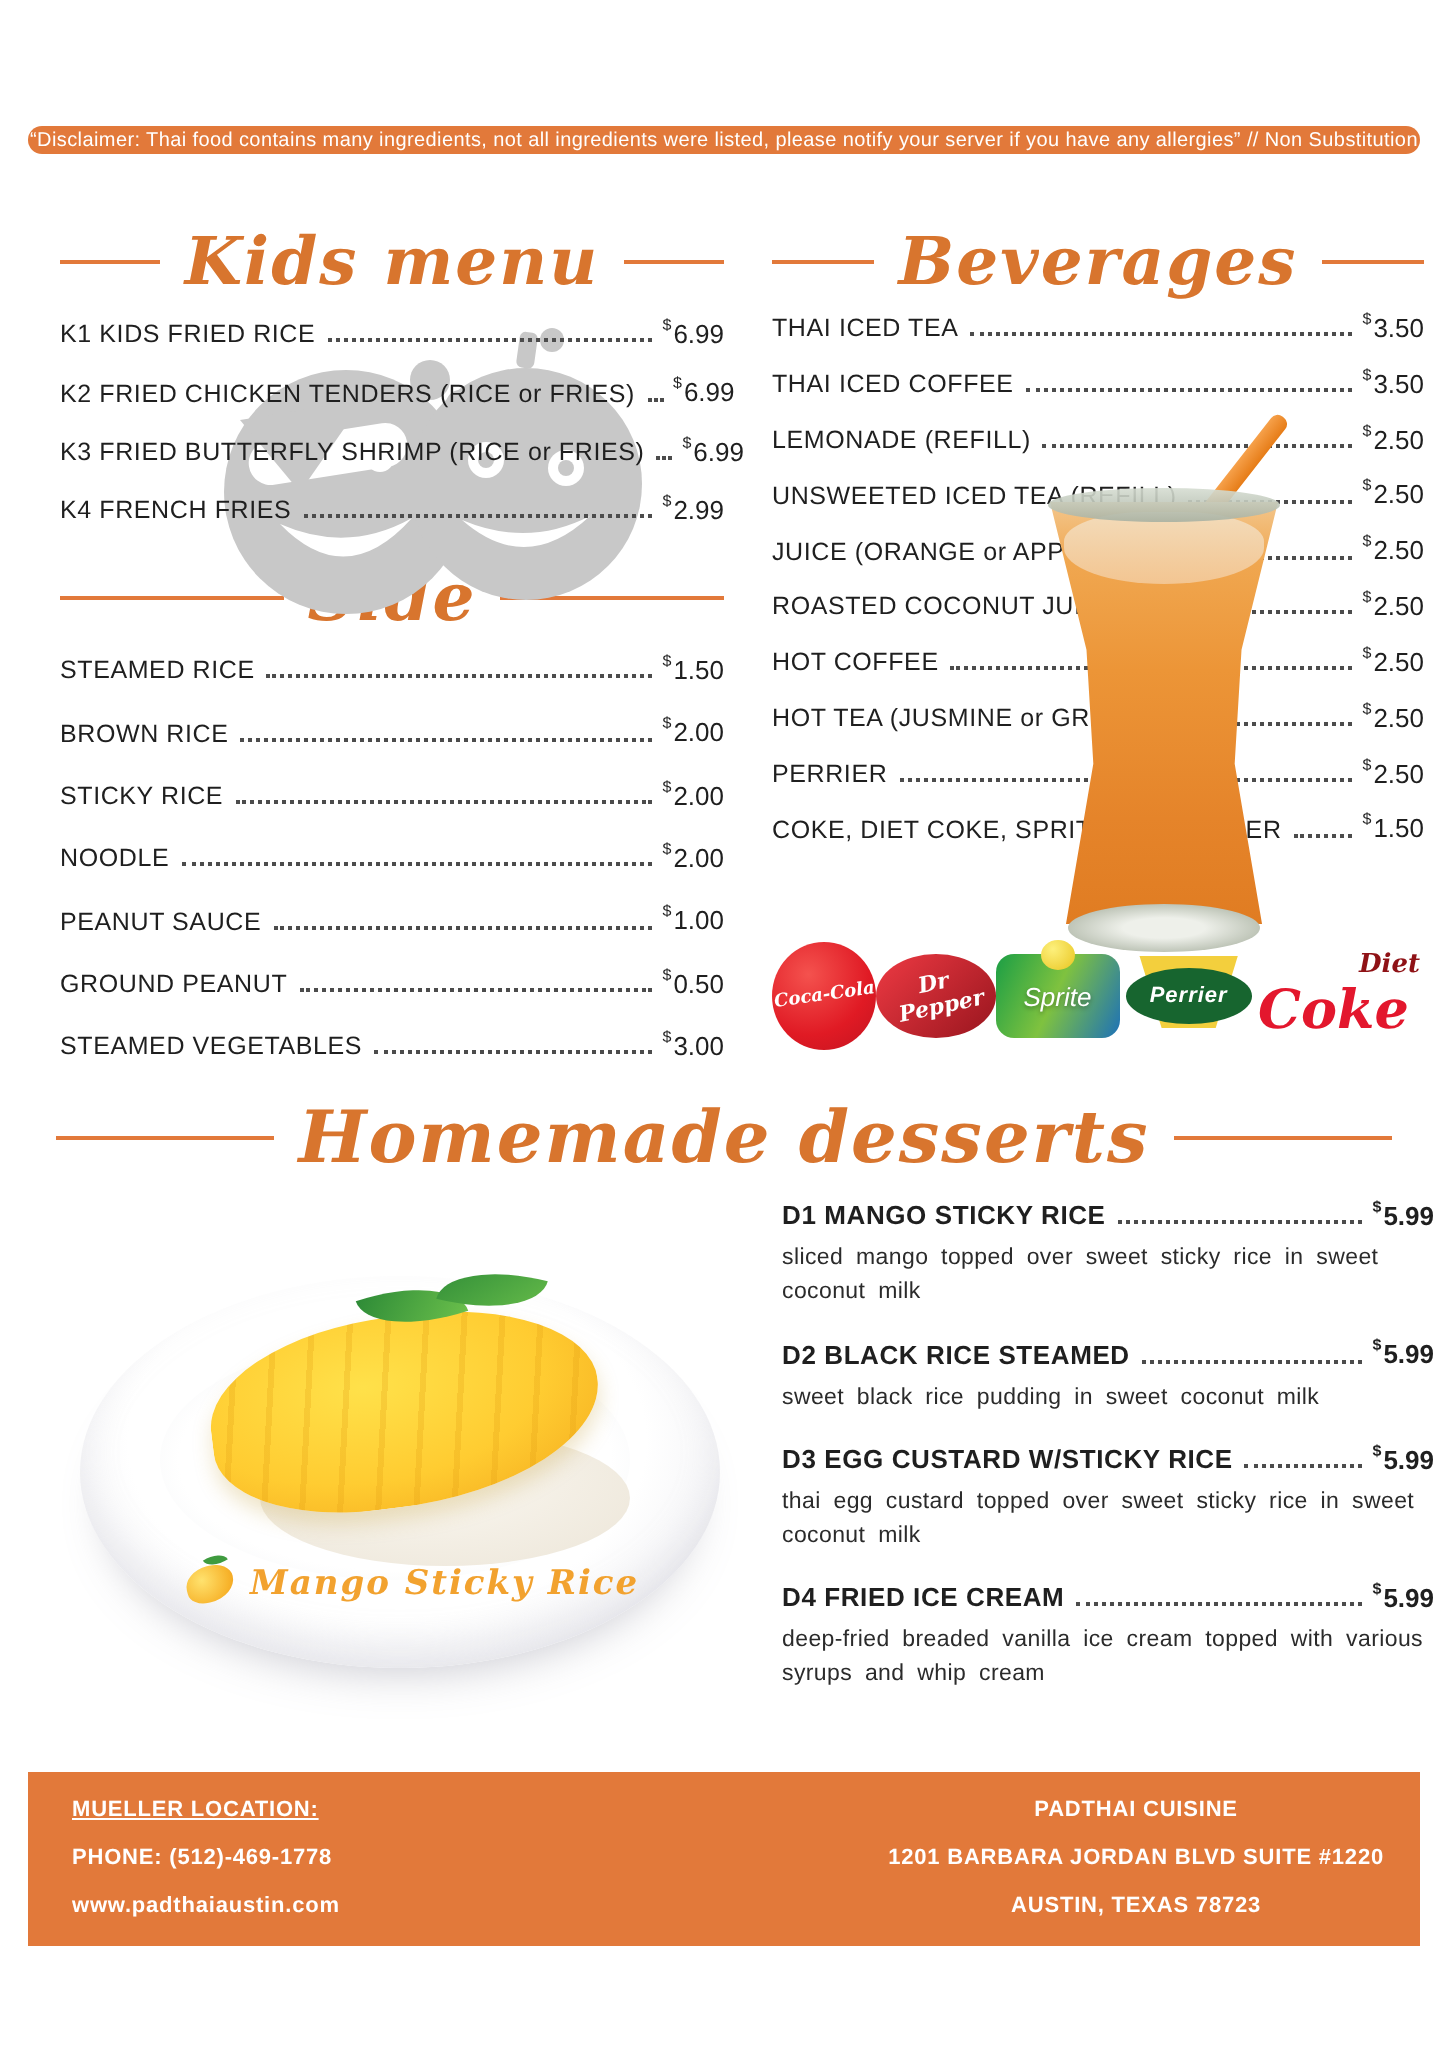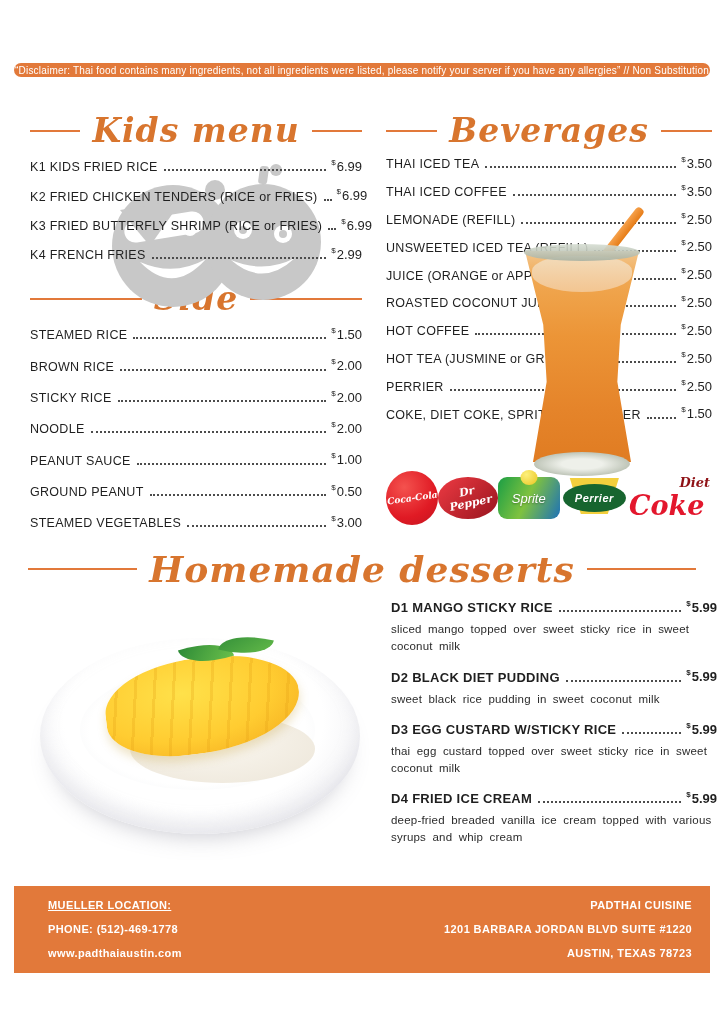--- a/index.html
+++ b/index.html
@@ -128,22 +128,22 @@
 
   #dessert-list{position:absolute;left:378px;top:600px;width:326px;margin-left:13px;}
   .ditem{margin-bottom:14px;}
   .desc{margin:6px 0 0 0;font-size:11.5px;line-height:17px;color:#2b2b2b;word-spacing:3px;letter-spacing:.2px;}
 
   
   #footer{
     position:absolute;left:14px;top:886px;width:696px;height:87px;background:var(--accent);
     color:#fff;box-sizing:border-box;padding:13px 18px 0 18px;display:flex;justify-content:space-between;
   }
-  #footer p{margin:0 0 12px 16px;font-size:11px;letter-spacing:.4px;font-weight:700;}
-  .f-right{text-align:right;}
+  #footer p{margin:0 0 12px 4px;font-size:11px;letter-spacing:.4px;font-weight:700;}
+  .f-right{text-align:center;}
   .u{text-decoration:underline;}
   .f-right p{font-weight:700;}
 </style>
 </head>
 <body>
 
 <div class="page">
 
   <div class="banner">“Disclaimer: Thai food contains many ingredients, not all ingredients were listed, please notify your server if you have any allergies” // Non Substitution</div>
 
@@ -345,34 +345,38 @@
     <span class="rule"></span>
   </header>
 
   <div id="dessert-image">
     <div class="plate"></div>
     <div class="plate-inner"></div>
     <div class="rice"></div>
     <div class="mango"></div>
     <div class="mint-leaf leaf1"></div>
     <div class="mint-leaf leaf2"></div>
+    <div class="caption">
+      <span class="mini-mango"></span>
+      <span class="cap-text">Mango Sticky Rice</span>
+    </div>
   </div>
 
   <div id="dessert-list">
     <div class="ditem">
       <div class="row">
         <span class="iname b">D1 MANGO STICKY RICE</span>
         <span class="dots"></span>
         <span class="price b"><sup>$</sup><span>5.99</span></span>
       </div>
       <p class="desc">sliced mango topped over sweet sticky rice in sweet coconut milk</p>
     </div>
     <div class="ditem">
       <div class="row">
-        <span class="iname b">D2 BLACK DIET PUDDING</span>
+        <span class="iname b">D2 BLACK RICE STEAMED</span>
         <span class="dots"></span>
         <span class="price b"><sup>$</sup><span>5.99</span></span>
       </div>
       <p class="desc">sweet black rice pudding in sweet coconut milk</p>
     </div>
     <div class="ditem">
       <div class="row">
         <span class="iname b">D3 EGG CUSTARD W/STICKY RICE</span>
         <span class="dots"></span>
         <span class="price b"><sup>$</sup><span>5.99</span></span>

